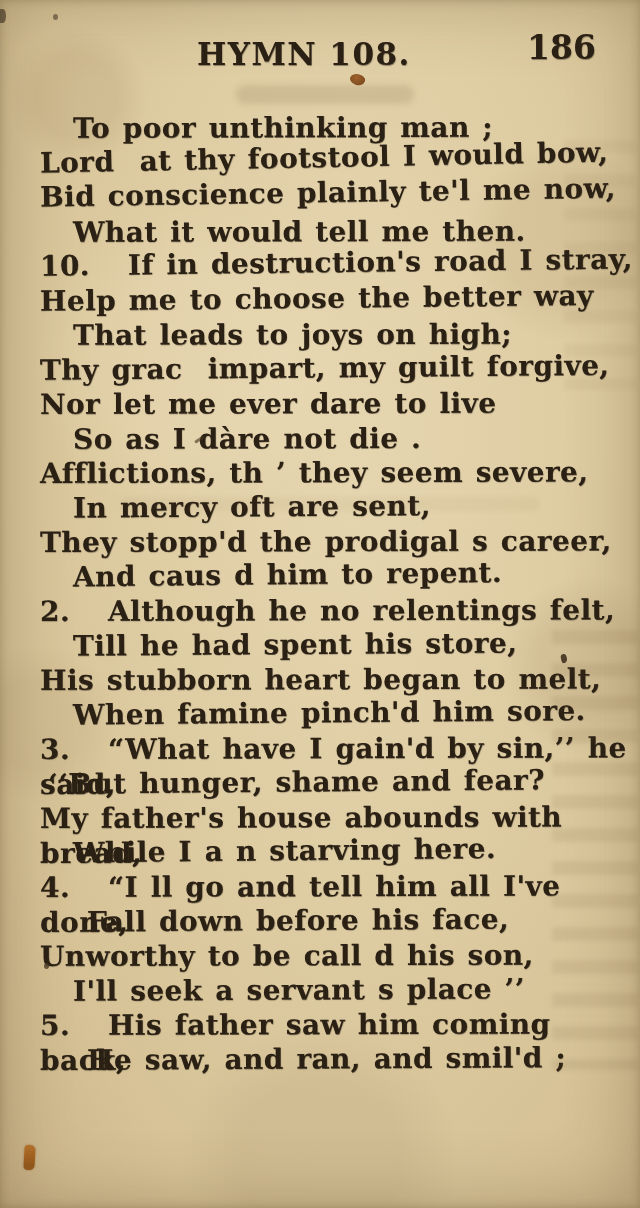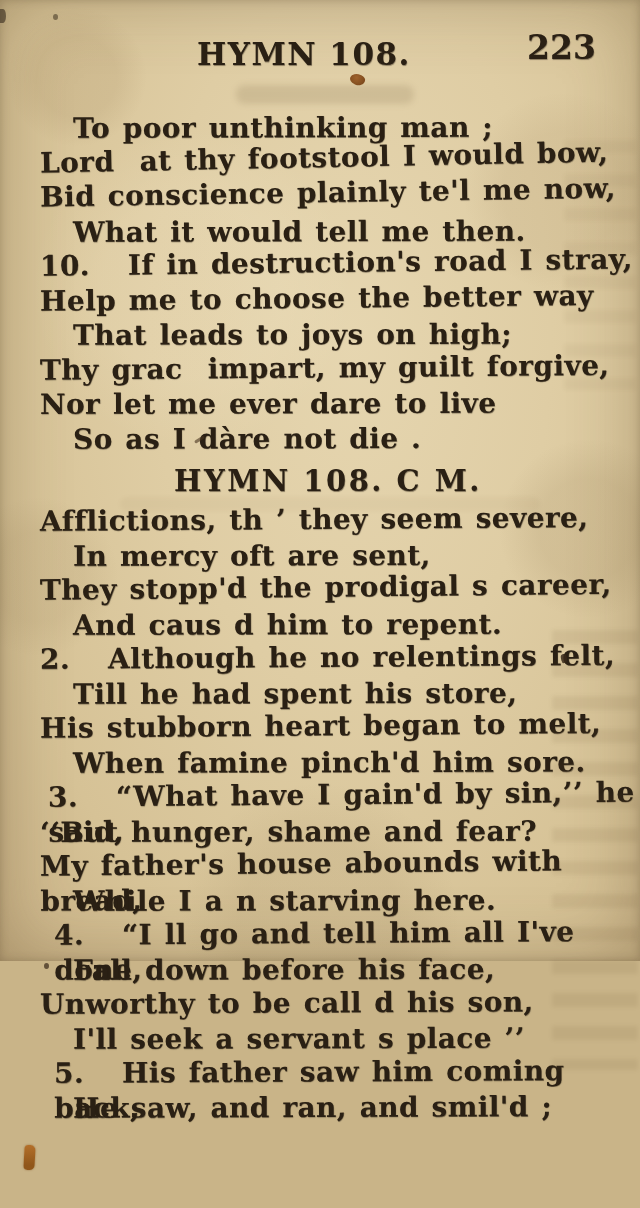--- a/index.html
+++ b/index.html
@@ -2,21 +2,21 @@
 <html><head>
 <meta charset="utf-8">
 <style>
   html,body{margin:0;padding:0;}
   body{
     width:640px;height:1208px;overflow:hidden;
     font-family:"DejaVu Serif","Liberation Serif",serif;
     background:#c9b488;
   }
   .page{
-    position:relative;width:640px;height:961px;
+    position:relative;width:640px;height:1208px;
     background:
       radial-gradient(ellipse at 55% 35%, #e6d6b0 0%, #dfcda4 40%, #d6c296 75%, #c9b287 100%);
     box-shadow:inset 0 0 70px rgba(92,70,38,.32), inset 0 0 10px rgba(60,45,25,.25);
     color:#2a2014;
   }
   
   .page::before{
     content:"";position:absolute;inset:0;pointer-events:none;
     background:
       radial-gradient(circle at 12% 8%, rgba(120,90,50,.10) 0 40px, rgba(0,0,0,0) 70px),
@@ -118,34 +118,33 @@
     background:rgba(104,80,45,.12);border-radius:7px;
   }
 </style>
 </head>
 <body>
 
 <div class="page">
 
   <div class="header-title">HYMN 108.</div>
 
-  <div class="page-number">223</div>
+  <div class="page-number">186</div>
 
   <div class="lines" id="lines-container">
       <div class="line ind1">To poor unthinking man ;</div>
       <div class="line">Lord  at thy footstool I would bow,</div>
       <div class="line">Bid conscience plainly te'l me now,</div>
       <div class="line ind1">What it would tell me then.</div>
       <div class="line">10.   If in destruction's road I stray,</div>
       <div class="line">Help me to choose the better way</div>
       <div class="line ind1">That leads to joys on high;</div>
       <div class="line">Thy grac  impart, my guilt forgive,</div>
       <div class="line">Nor let me ever dare to live</div>
       <div class="line ind1">So as I dàre not die .</div>
-      <div class="hymn-heading">HYMN 108. C M.</div>
       <div class="line">Afflictions, th ’ they seem severe,</div>
       <div class="line ind1">In mercy oft are sent,</div>
       <div class="line">They stopp'd the prodigal s career,</div>
       <div class="line ind1">And caus d him to repent.</div>
       <div class="line">2.   Although he no relentings felt,</div>
       <div class="line ind1">Till he had spent his store,</div>
       <div class="line">His stubborn heart began to melt,</div>
       <div class="line ind1">When famine pinch'd him sore.</div>
       <div class="line">3.   “What have I gain'd by sin,’’ he said,</div>
       <div class="line">‘‘But hunger, shame and fear?</div>

